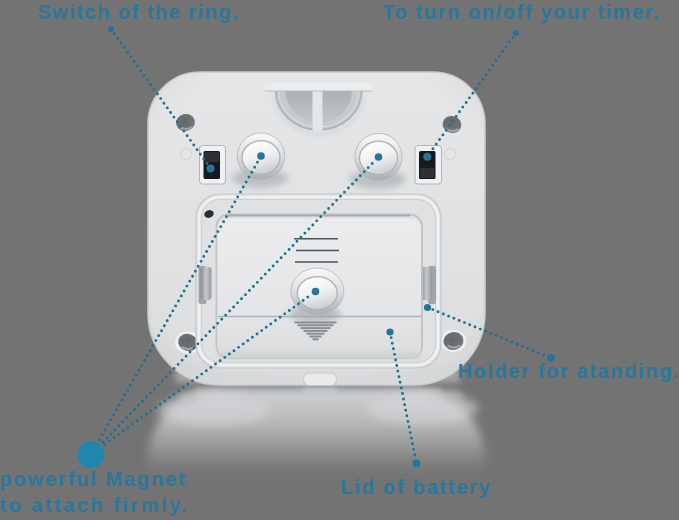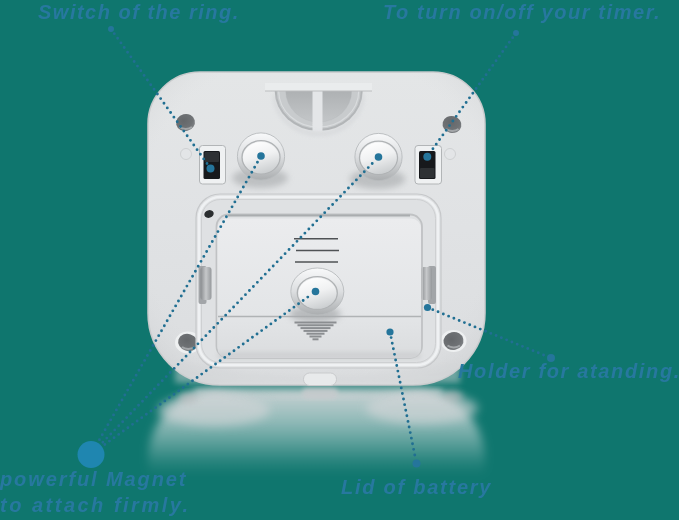--- a/index.html
+++ b/index.html
@@ -1,17 +1,17 @@
 <!DOCTYPE html>
 <html><head>
 <meta charset="utf-8">
 <style>
   html,body{margin:0;padding:0;background:#ffffff;}
-  #stage{position:relative;width:679px;height:520px;overflow:hidden;background:#0f766e;
-         font-family:"Liberation Sans", sans-serif;font-style:italic;}
+  #stage{position:relative;width:679px;height:520px;overflow:hidden;background:#737373;
+         font-family:"Liberation Sans", sans-serif;}
   svg{position:absolute;left:0;top:0;}
 </style>
 </head>
 <body>
 <div id="stage">
 <svg width="679" height="520" viewBox="0 0 679 520">
   <defs>
     <linearGradient id="bodyG" x1="0" y1="0" x2="0" y2="1">
       <stop offset="0" stop-color="#e4e6e7"></stop>
       <stop offset="0.5" stop-color="#e0e2e4"></stop>

